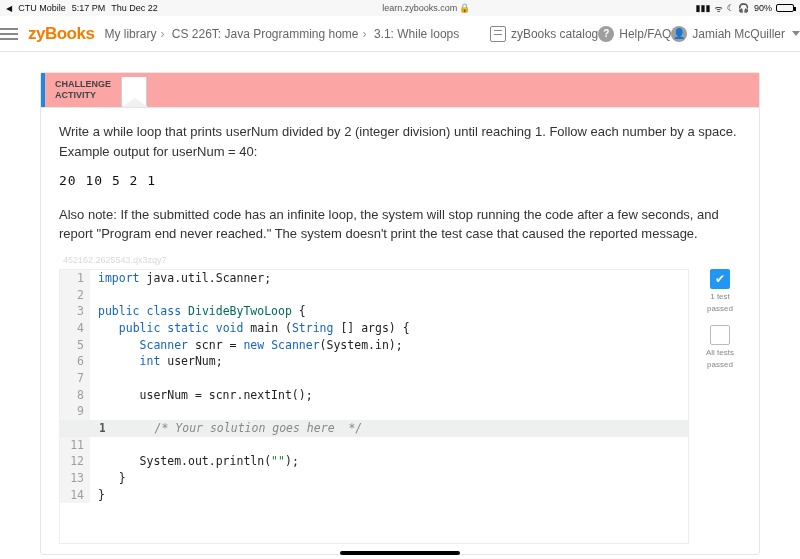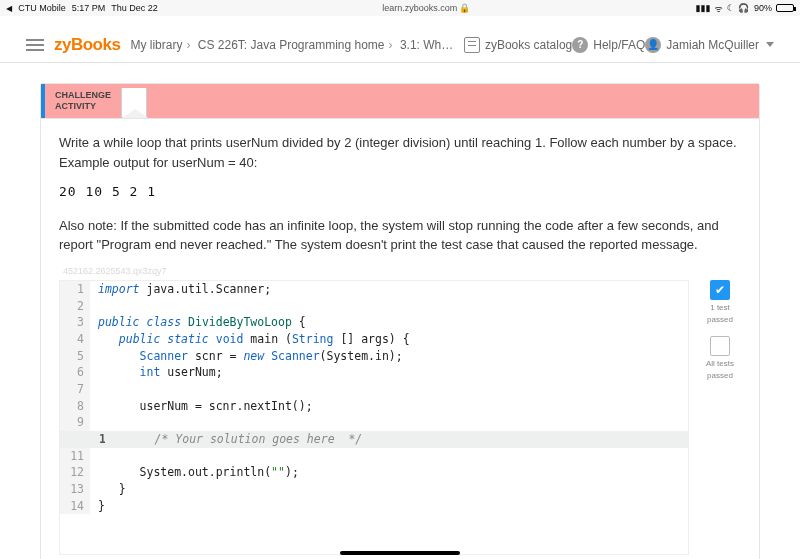--- a/index.html
+++ b/index.html
@@ -4,21 +4,21 @@
 <style>
   * { box-sizing: border-box; margin: 0; padding: 0; }
   html, body { width: 800px; height: 559px; font-family: -apple-system, Helvetica, Arial, sans-serif; background: #fff; overflow: hidden; }
   .statusbar { height: 16px; background: #f7f7f7; font-size: 9px; display: flex; align-items: center; padding: 0 6px; color: #111; }
   .statusbar .left { flex: 0 0 auto; display:flex; gap:6px; align-items:center;}
   .statusbar .center { flex: 1; text-align: center; color:#555;}
   .statusbar .right { flex: 0 0 auto; display:flex; gap:4px; align-items:center;}
   .statusbar .batt { width:18px; height:8px; border:1px solid #000; border-radius:2px; position:relative; display:inline-block;}
   .statusbar .batt::after{content:"";position:absolute;right:-3px;top:2px;width:2px;height:4px;background:#000;}
   .statusbar .batt .fill{background:#000;height:100%;width:90%;}
-  .topbar { height: 36px; border-bottom: 1px solid #e3e3e3; display: flex; align-items: center; padding: 0 26px; gap:10px; font-size: 12px; color:#555;margin-top:11px;}
+  .topbar { height: 36px; border-bottom: 1px solid #e3e3e3; display: flex; align-items: center; padding: 0 0; gap:10px; font-size: 12px; color:#555;}
   .hamburger { width:18px; display:flex; flex-direction:column; gap:3px; cursor:pointer;}
   .hamburger span{height:2px;background:#888;}
   .logo { color:#f57c00; font-weight:700; font-size:17px; letter-spacing:-0.5px;}
   .breadcrumbs { flex:1; color:#666; font-size:12px; white-space:nowrap; overflow:hidden; text-overflow:ellipsis;}
   .breadcrumbs .sep{color:#999; margin:0 4px;}
   .top-links { display:flex; align-items:center; font-size:12px; color:#666;}
   .top-links .item{display:flex;align-items:center;gap:5px;cursor:pointer;}
   .icon-circle{width:16px;height:16px;border-radius:50%;background:#9e9e9e;display:flex;align-items:center;justify-content:center;color:#fff;font-size:10px;font-weight:700;}
   .icon-box{width:16px;height:16px;border:1.5px solid #888;border-radius:2px;position:relative;}
   .icon-box::before{content:"";position:absolute;left:3px;right:3px;top:3px;height:1.5px;background:#888;}
@@ -36,21 +36,21 @@
   .mono{font-family:"Menlo","Consolas",monospace;font-size:13px;letter-spacing:1px;color:#111;margin:6px 0 14px 0;}
   a.zy{color:#f57c00;text-decoration:underline;}
   .watermark{font-size:9px;color:#d9d9d9;margin:6px 0 2px 4px;}
   .editor-wrap{display:flex;gap:10px;}
   .editor{flex:1;background:#fff;border:1px solid #eee;font-family:"Menlo","Consolas",monospace;font-size:11.5px;line-height:1.45;}
   .editor .row{display:flex;}
   .editor .gut{width:30px;text-align:right;padding-right:6px;color:#9e9e9e;background:#f4f4f4;user-select:none;}
   .editor .code{flex:1;padding-left:8px;white-space:pre;color:#222;}
   .editor .row.hl .code, .editor .row.hl .gut{background:#eef0f0;}
   .editor .row.hl .gut{font-weight:700;color:#555;padding-left:39px;}
-  .kw{color:#1565c0;font-style:italic;}
+  .kw{color:#1565c0;}
   .type{color:#1565c0;}
   .str{color:#2e7d32;}
   .cls{color:#00695c;}
   .com{color:#888;font-style:italic;}
   .editor .pad{height:40px;background:#fff;}
   .side{width:42px;font-size:8px;color:#888;text-align:center;}
   .side .chip{width:20px;height:20px;margin:0 auto 2px auto;border-radius:2px;display:flex;align-items:center;justify-content:center;}
   .side .chip.blue{background:#2196f3;color:#fff;font-size:12px;}
   .side .chip.gray{border:1.5px solid #bbb;background:#fff;}
   .homebar{position:absolute;bottom:4px;left:50%;transform:translateX(-50%);width:120px;height:4px;background:#000;border-radius:3px;}

